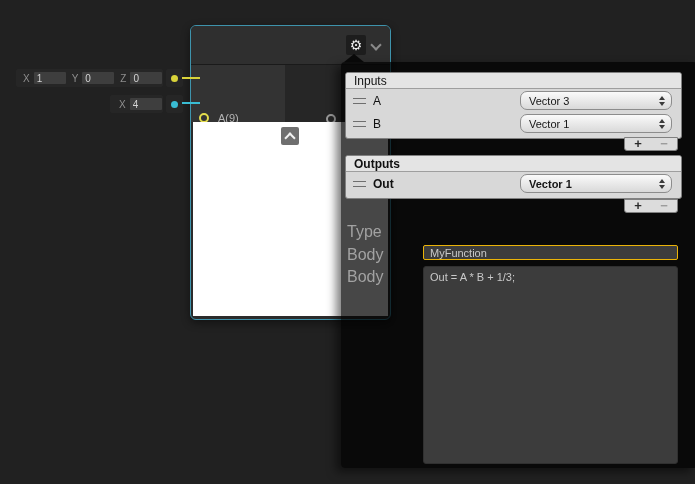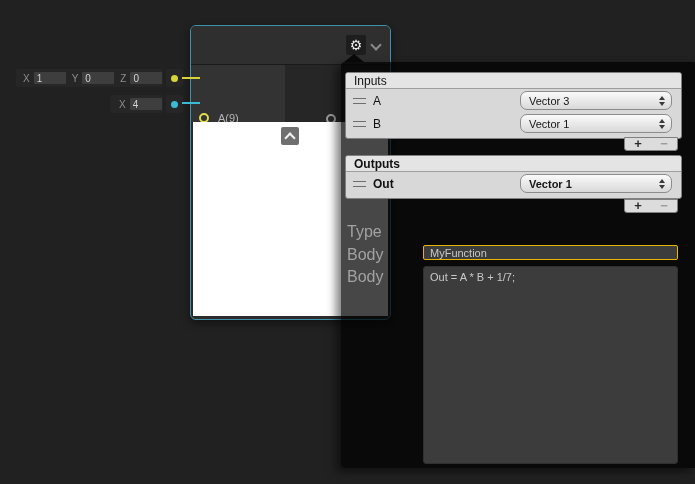--- a/index.html
+++ b/index.html
@@ -268,14 +268,14 @@
     <span class="foot-btn foot-plus">+</span>
     <span class="foot-btn foot-minus">−</span>
   </div>
 
   <span class="fn-label" style="top:161px;">Type</span>
 
   <span class="fn-label" style="top:184px;">Body</span>
   <input class="fn-input" style="top: 183px;" value="MyFunction">
 
   <span class="fn-label" style="top:206px;">Body</span>
-  <div class="fn-body" style="top:204px;">Out = A * B + 1/7;</div>
+  <div class="fn-body" style="top:204px;">Out = A * B + 1/3;</div>
 </div>
 
 </body></html>

